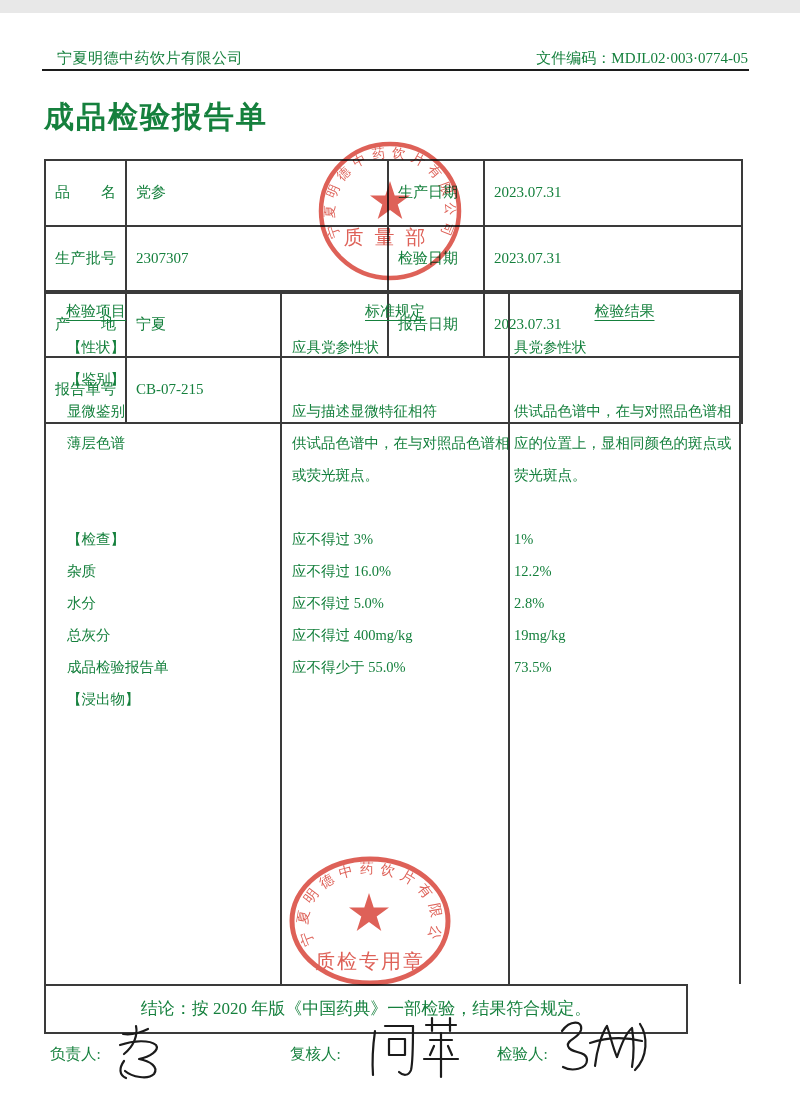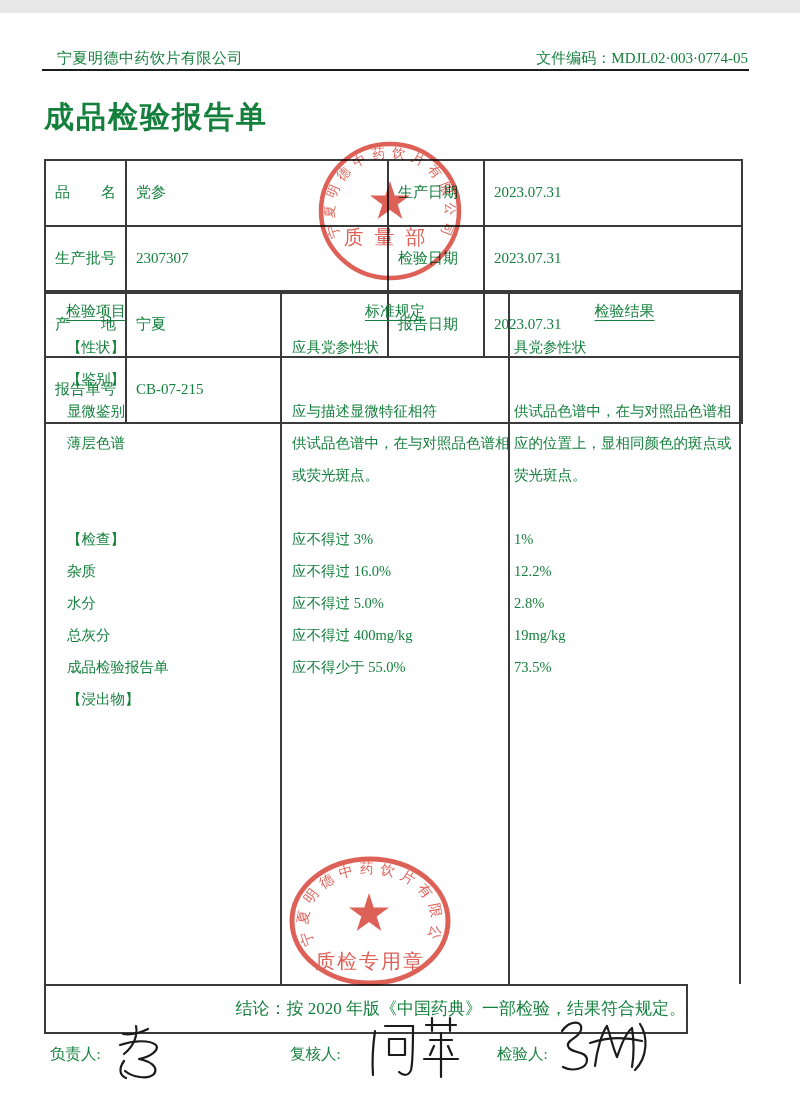--- a/index.html
+++ b/index.html
@@ -33,21 +33,21 @@
   .vline { position:absolute; top:0; bottom:0; width:2px; background:#3a3a3a; }
   .col   { position:absolute; top:0; bottom:0; }
   .col-h { position:absolute; top:8px; left:0; right:0; font-size:15px;
            text-decoration:underline; text-underline-offset:4px; }
   .lines { position:absolute; top:37px; left:0; right:0; }
   .ln { height:32px; line-height:32px; font-size:14.5px; white-space:nowrap; }
 
   
   .conclusion { left:44px; top:971px; width:644px; height:50px;
                 border:2px solid #3a3a3a; box-sizing:border-box;
-                text-align:right; line-height:46px; font-size:17px; }
+                text-align:center; line-height:46px; font-size:17px; }
 
   
   .sig-label { top:1031px; font-size:15.5px; }
   .sig { stroke:#1b1b1b; stroke-width:2.2; fill:none;
          stroke-linecap:round; stroke-linejoin:round; }
 
   
   .stamp { mix-blend-mode:multiply; opacity:0.85; }
   .stamp text { font-family:"Liberation Serif","DejaVu Serif",serif; }
 </style>

